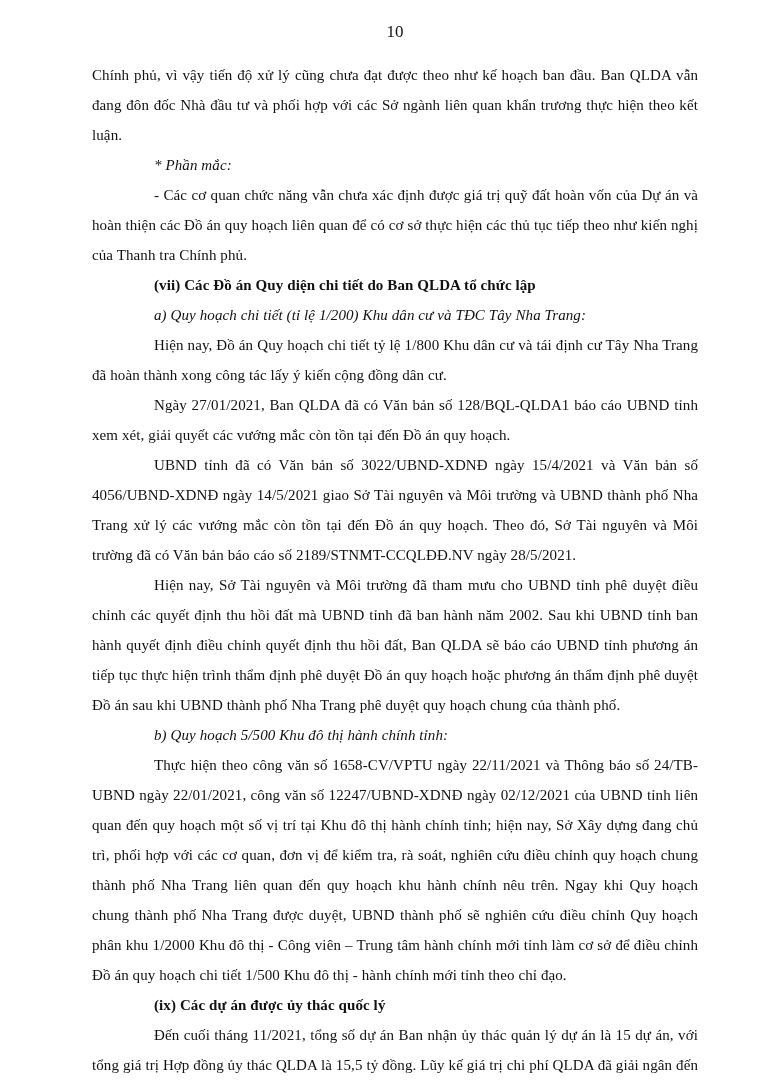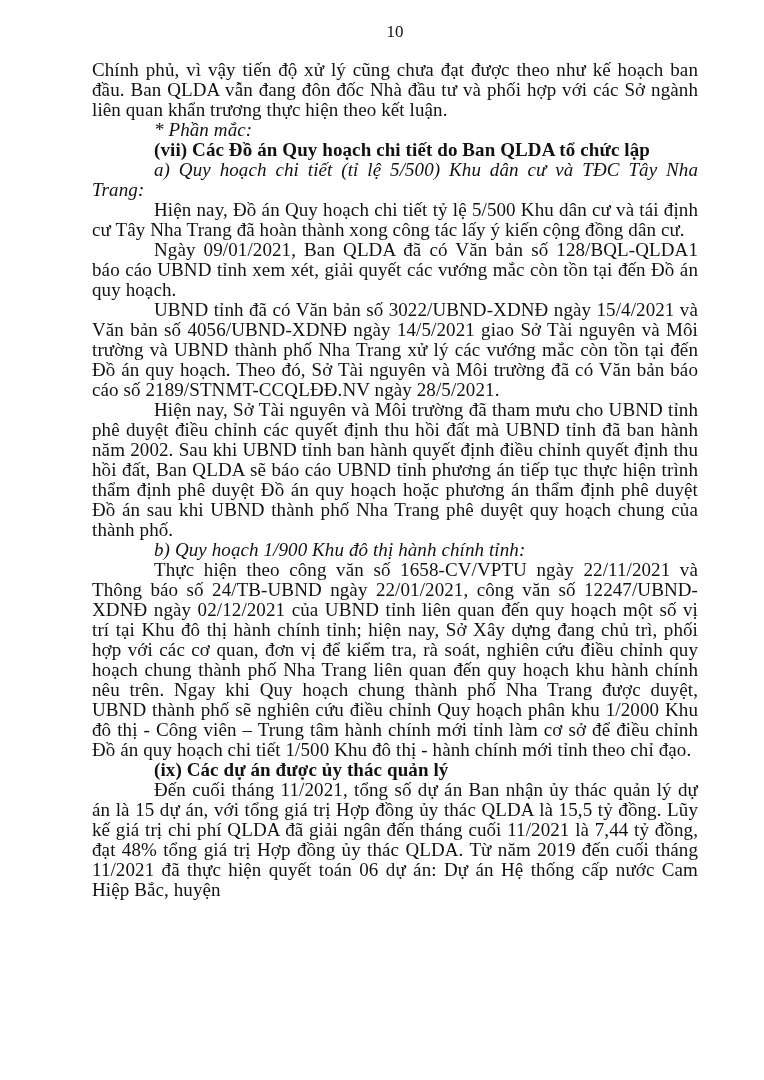--- a/index.html
+++ b/index.html
@@ -23,22 +23,22 @@
     background: #ffffff;
   }
   .page-number {
     text-align: center;
     font-size: 17px;
     line-height: 20px;
     margin: 0 0 18px 0;
   }
   .content p {
     margin: 0;
-    font-size: 19px;
-    line-height: 20px;
+    font-size: 15px;
+    line-height: 30px;
     text-align: justify;
     text-indent: 62px;
     letter-spacing: 0.1px;
   }
   .content p.no-indent {
     text-indent: 0;
   }
   .content p.italic {
     font-style: italic;
   }
@@ -48,24 +48,25 @@
 </style>
 </head>
 <body>
 
 <main class="page">
   <div class="page-number">10</div>
 
   <div class="content">
     <p class="no-indent">Chính phủ, vì vậy tiến độ xử lý cũng chưa đạt được theo như kế hoạch ban đầu. Ban QLDA vẫn đang đôn đốc Nhà đầu tư và phối hợp với các Sở ngành liên quan khẩn trương thực hiện theo kết luận.</p>
     <p class="italic">* Phần mắc:</p>
-    <p class="bold">(vii) Các Đồ án Quy hoạch chi tiết do Ban QLDA tổ chức lập</p>
-    <p class="italic">a) Quy hoạch chi tiết (tỉ lệ 5/500) Khu dân cư và TĐC Tây Nha Trang:</p>
-    <p>Hiện nay, Đồ án Quy hoạch chi tiết tỷ lệ 5/500 Khu dân cư và tái định cư Tây Nha Trang đã hoàn thành xong công tác lấy ý kiến cộng đồng dân cư.</p>
-    <p>Ngày 09/01/2021, Ban QLDA đã có Văn bản số 128/BQL-QLDA1 báo cáo UBND tỉnh xem xét, giải quyết các vướng mắc còn tồn tại đến Đồ án quy hoạch.</p>
+    <p>- Các cơ quan chức năng vẫn chưa xác định được giá trị quỹ đất hoàn vốn của Dự án và hoàn thiện các Đồ án quy hoạch liên quan để có cơ sở thực hiện các thủ tục tiếp theo như kiến nghị của Thanh tra Chính phủ.</p>
+    <p class="bold">(vii) Các Đồ án Quy diện chi tiết do Ban QLDA tổ chức lập</p>
+    <p class="italic">a) Quy hoạch chi tiết (tỉ lệ 1/200) Khu dân cư và TĐC Tây Nha Trang:</p>
+    <p>Hiện nay, Đồ án Quy hoạch chi tiết tỷ lệ 1/800 Khu dân cư và tái định cư Tây Nha Trang đã hoàn thành xong công tác lấy ý kiến cộng đồng dân cư.</p>
+    <p>Ngày 27/01/2021, Ban QLDA đã có Văn bản số 128/BQL-QLDA1 báo cáo UBND tỉnh xem xét, giải quyết các vướng mắc còn tồn tại đến Đồ án quy hoạch.</p>
     <p>UBND tỉnh đã có Văn bản số 3022/UBND-XDNĐ ngày 15/4/2021 và Văn bản số 4056/UBND-XDNĐ ngày 14/5/2021 giao Sở Tài nguyên và Môi trường và UBND thành phố Nha Trang xử lý các vướng mắc còn tồn tại đến Đồ án quy hoạch. Theo đó, Sở Tài nguyên và Môi trường đã có Văn bản báo cáo số 2189/STNMT-CCQLĐĐ.NV ngày 28/5/2021.</p>
     <p>Hiện nay, Sở Tài nguyên và Môi trường đã tham mưu cho UBND tỉnh phê duyệt điều chỉnh các quyết định thu hồi đất mà UBND tỉnh đã ban hành năm 2002. Sau khi UBND tỉnh ban hành quyết định điều chỉnh quyết định thu hồi đất, Ban QLDA sẽ báo cáo UBND tỉnh phương án tiếp tục thực hiện trình thẩm định phê duyệt Đồ án quy hoạch hoặc phương án thẩm định phê duyệt Đồ án sau khi UBND thành phố Nha Trang phê duyệt quy hoạch chung của thành phố.</p>
-    <p class="italic">b) Quy hoạch 1/900 Khu đô thị hành chính tỉnh:</p>
+    <p class="italic">b) Quy hoạch 5/500 Khu đô thị hành chính tỉnh:</p>
     <p>Thực hiện theo công văn số 1658-CV/VPTU ngày 22/11/2021 và Thông báo số 24/TB-UBND ngày 22/01/2021, công văn số 12247/UBND-XDNĐ ngày 02/12/2021 của UBND tỉnh liên quan đến quy hoạch một số vị trí tại Khu đô thị hành chính tỉnh; hiện nay, Sở Xây dựng đang chủ trì, phối hợp với các cơ quan, đơn vị để kiểm tra, rà soát, nghiên cứu điều chỉnh quy hoạch chung thành phố Nha Trang liên quan đến quy hoạch khu hành chính nêu trên. Ngay khi Quy hoạch chung thành phố Nha Trang được duyệt, UBND thành phố sẽ nghiên cứu điều chỉnh Quy hoạch phân khu 1/2000 Khu đô thị - Công viên – Trung tâm hành chính mới tỉnh làm cơ sở để điều chỉnh Đồ án quy hoạch chi tiết 1/500 Khu đô thị - hành chính mới tỉnh theo chỉ đạo.</p>
-    <p class="bold">(ix) Các dự án được ủy thác quản lý</p>
+    <p class="bold">(ix) Các dự án được ủy thác quốc lý</p>
     <p>Đến cuối tháng 11/2021, tổng số dự án Ban nhận ủy thác quản lý dự án là 15 dự án, với tổng giá trị Hợp đồng ủy thác QLDA là 15,5 tỷ đồng. Lũy kế giá trị chi phí QLDA đã giải ngân đến tháng cuối 11/2021 là 7,44 tỷ đồng, đạt 48% tổng giá trị Hợp đồng ủy thác QLDA. Từ năm 2019 đến cuối tháng 11/2021 đã thực hiện quyết toán 06 dự án: Dự án Hệ thống cấp nước Cam Hiệp Bắc, huyện</p>
   </div>
 </main>
 
 </body></html>

